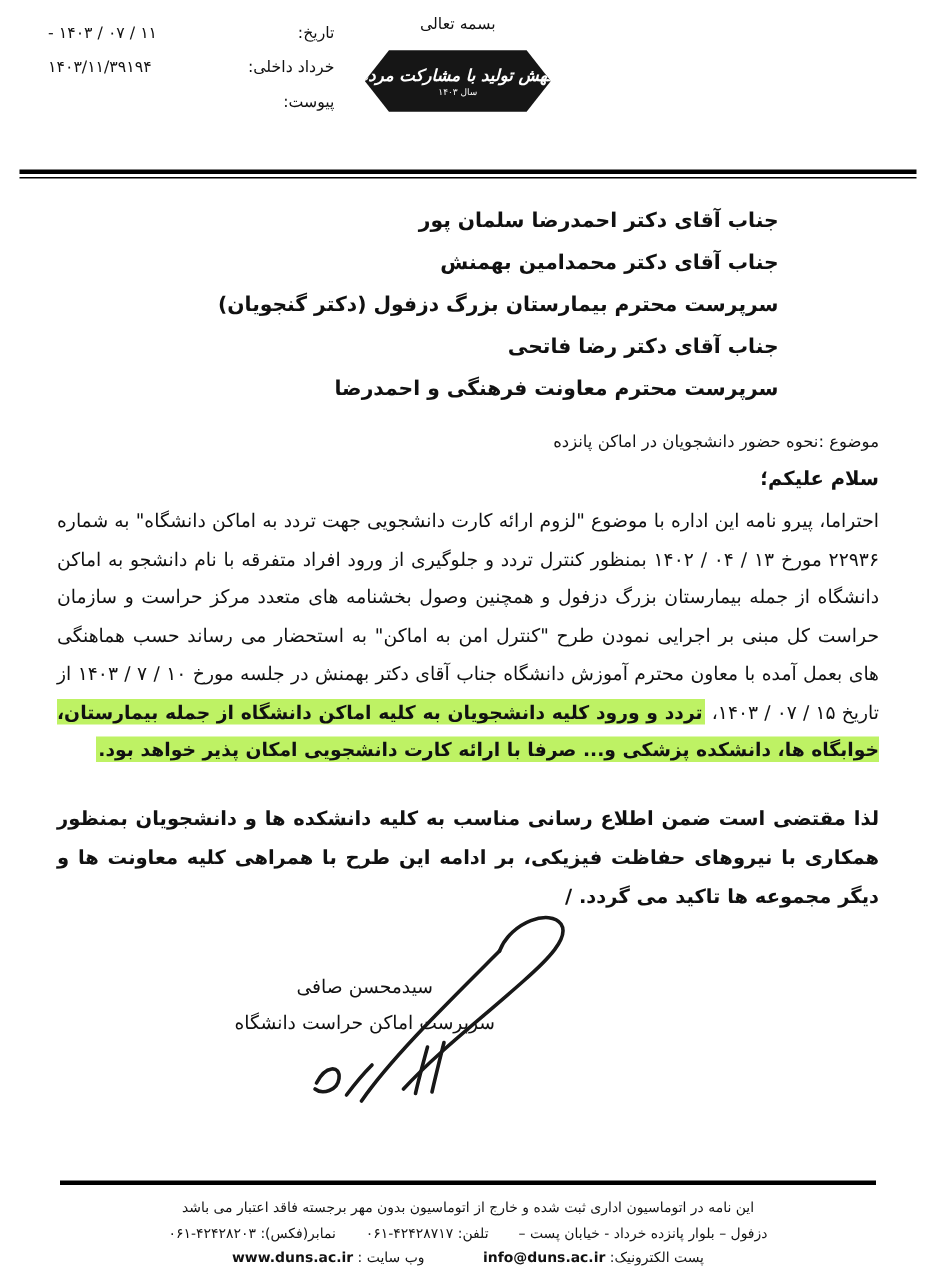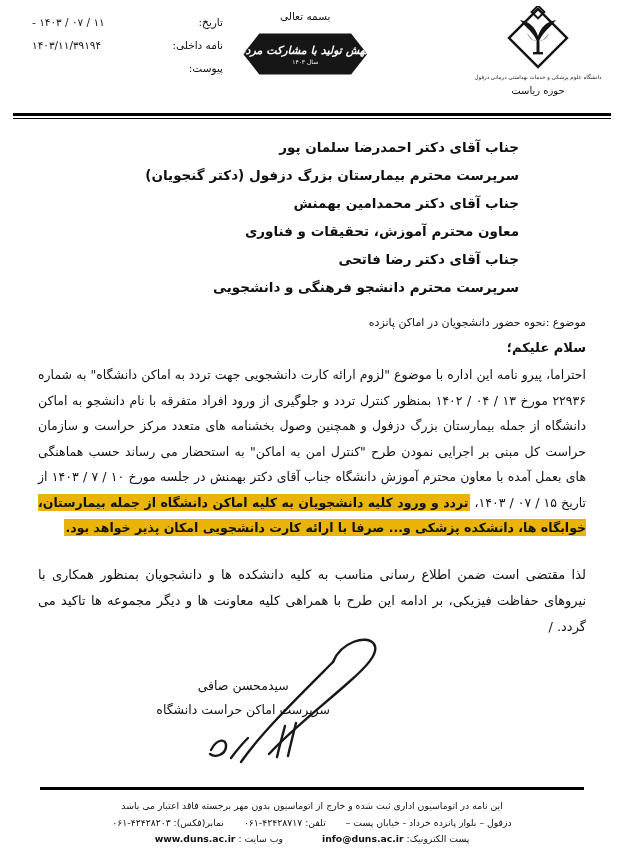--- a/index.html
+++ b/index.html
@@ -37,94 +37,76 @@
   .meta-label{width:72px;flex:none;}
   .meta-value{flex:1;text-align:left;padding-left:14px;white-space:nowrap;}
   .header-rule{position:absolute;top:113px;left:13px;right:13px;height:2px;border-top:3px solid #000;border-bottom:1px solid #000;}
   
   .main{position:absolute;top:120px;left:0;right:0;}
   .recipients{padding:13px 105px 0 0;}
   .recipient{font-size:13.5px;font-weight:bold;line-height:28px;white-space:nowrap;}
   .subject{margin:15px 38px 0;font-size:11px;}
   .greeting{margin:11px 38px 0;font-size:13px;font-weight:bold;}
   .body-par{margin:7px 38px 0;font-size:12.5px;line-height:25.5px;text-align:justify;}
-  .hl{background:#eab308;font-weight:bold;padding:1px 2px;}
-  .closing{margin:21px 38px 0;font-size:13px;font-weight:normal;line-height:26px;text-align:justify;}
+  .hl{background:#bef264;font-weight:bold;padding:1px 2px;}
+  .closing{margin:21px 38px 0;font-size:13px;font-weight:bold;line-height:26px;text-align:justify;}
   
   .sig-section{position:relative;height:150px;margin-top:8px;}
   .sig-block{position:absolute;right:294px;top:26px;text-align:center;font-weight:normal;font-size:12.5px;line-height:24px;white-space:nowrap;}
   .sig-svg{position:absolute;right:228px;top:-18px;pointer-events:none;}
   
   .footer{position:absolute;bottom:0;left:0;right:0;height:64px;}
   .footer-rule{margin:0 40px;border-top:3px solid #000;}
   .footer-lines{text-align:center;font-size:9.3px;line-height:16.5px;margin-top:8px;color:#111;}
   .latin{font-family:"DejaVu Sans", sans-serif;font-weight:bold;direction:ltr;unicode-bidi:embed;}
   .pair{display:inline-block;margin:0 18px;text-align:center;}
   .gap-sm{display:inline-block;width:14px;}
 </style>
 </head>
 <body>
 
 <div class="page">
 
   <div class="header">
 
-    <div class="logo-col">
-      <svg width="64" height="66" viewBox="0 0 64 66">
-        <g fill="none" stroke="#141414" stroke-width="2.4">
-          <rect x="11.5" y="11.5" width="41" height="41" transform="rotate(45 32 32)"></rect>
-        </g>
-        <g fill="none" stroke="#141414" stroke-width="2">
-          <rect x="27.5" y="1.5" width="9" height="9" transform="rotate(45 32 6)"></rect>
-        </g>
-        <g fill="#141414">
-          <path d="M32 38 C28 26 20 22 14 14 C24 16 29 21 32 30 C35 21 40 16 50 14 C44 22 36 26 32 38 Z"></path>
-          <path d="M21 27 A11.5 11.5 0 0 0 43 27 Q39 34 33.5 35 L33.5 46 L30.5 46 L30.5 35 Q25 34 21 27 Z"></path>
-          <rect x="27" y="46" width="10" height="2.4"></rect>
-        </g>
-      </svg>
-      <div class="logo-caption">دانشگاه علوم پزشکی و خدمات بهداشتی درمانی دزفول</div>
-      <div class="office">حوزه ریاست</div>
-    </div>
 
     <div class="center-col">
       <div class="bismillah">بسمه تعالی</div>
       <div class="emblem">
         <div class="emblem-main">جهش تولید با مشارکت مردم</div>
         <div class="emblem-sub">سال ۱۴۰۳</div>
       </div>
     </div>
 
     <div class="meta-col">
       <div class="meta-row">
         <span class="meta-label">تاریخ:</span>
         <span class="meta-value">۱۱ / ۰۷ / ۱۴۰۳ -</span>
       </div>
       <div class="meta-row">
-        <span class="meta-label">نامه داخلی:</span>
+        <span class="meta-label">خرداد داخلی:</span>
         <span class="meta-value">۱۴۰۳/۱۱/۳۹۱۹۴</span>
       </div>
       <div class="meta-row">
         <span class="meta-label">پیوست:</span>
         <span class="meta-value"></span>
       </div>
     </div>
 
     <div class="header-rule"></div>
   </div>
 
   <div class="main">
 
     <div class="recipients">
       <div class="recipient">جناب آقای دکتر احمدرضا سلمان پور</div>
+      <div class="recipient">جناب آقای دکتر محمدامین بهمنش</div>
       <div class="recipient">سرپرست محترم بیمارستان بزرگ دزفول (دکتر گنجویان)</div>
-      <div class="recipient">جناب آقای دکتر محمدامین بهمنش</div>
-      <div class="recipient">معاون محترم آموزش، تحقیقات و فناوری</div>
       <div class="recipient">جناب آقای دکتر رضا فاتحی</div>
-      <div class="recipient">سرپرست محترم دانشجو فرهنگی و دانشجویی</div>
+      <div class="recipient">سرپرست محترم معاونت فرهنگی و احمدرضا</div>
     </div>
 
     <div class="subject"><span>موضوع :</span><span>نحوه حضور دانشجویان در اماکن پانزده</span></div>
 
     <div class="greeting">سلام علیکم؛</div>
 
     <div class="body-par"><span>احتراما، پیرو نامه این اداره با موضوع "لزوم ارائه کارت دانشجویی جهت تردد به اماکن دانشگاه" به شماره ۲۲۹۳۶ مورخ ۱۳ / ۰۴ / ۱۴۰۲ بمنظور کنترل تردد و جلوگیری از ورود افراد متفرقه با نام دانشجو به اماکن دانشگاه از جمله بیمارستان بزرگ دزفول و همچنین وصول بخشنامه های متعدد مرکز حراست و سازمان حراست کل مبنی بر اجرایی نمودن طرح "کنترل امن به اماکن" به استحضار می رساند حسب هماهنگی های بعمل آمده با معاون محترم آموزش دانشگاه جناب آقای دکتر بهمنش در جلسه مورخ ۱۰ / ۷ / ۱۴۰۳ از تاریخ ۱۵ / ۰۷ / ۱۴۰۳، </span><span class="hl">تردد و ورود کلیه دانشجویان به کلیه اماکن دانشگاه از جمله بیمارستان، خوابگاه ها، دانشکده پزشکی و... صرفا با ارائه کارت دانشجویی امکان پذیر خواهد بود.</span></div>
 
     <div class="closing">لذا مقتضی است ضمن اطلاع رسانی مناسب به کلیه دانشکده ها و دانشجویان بمنظور همکاری با نیروهای حفاظت فیزیکی، بر ادامه این طرح با همراهی کلیه معاونت ها و دیگر مجموعه ها تاکید می گردد. /</div>
 

